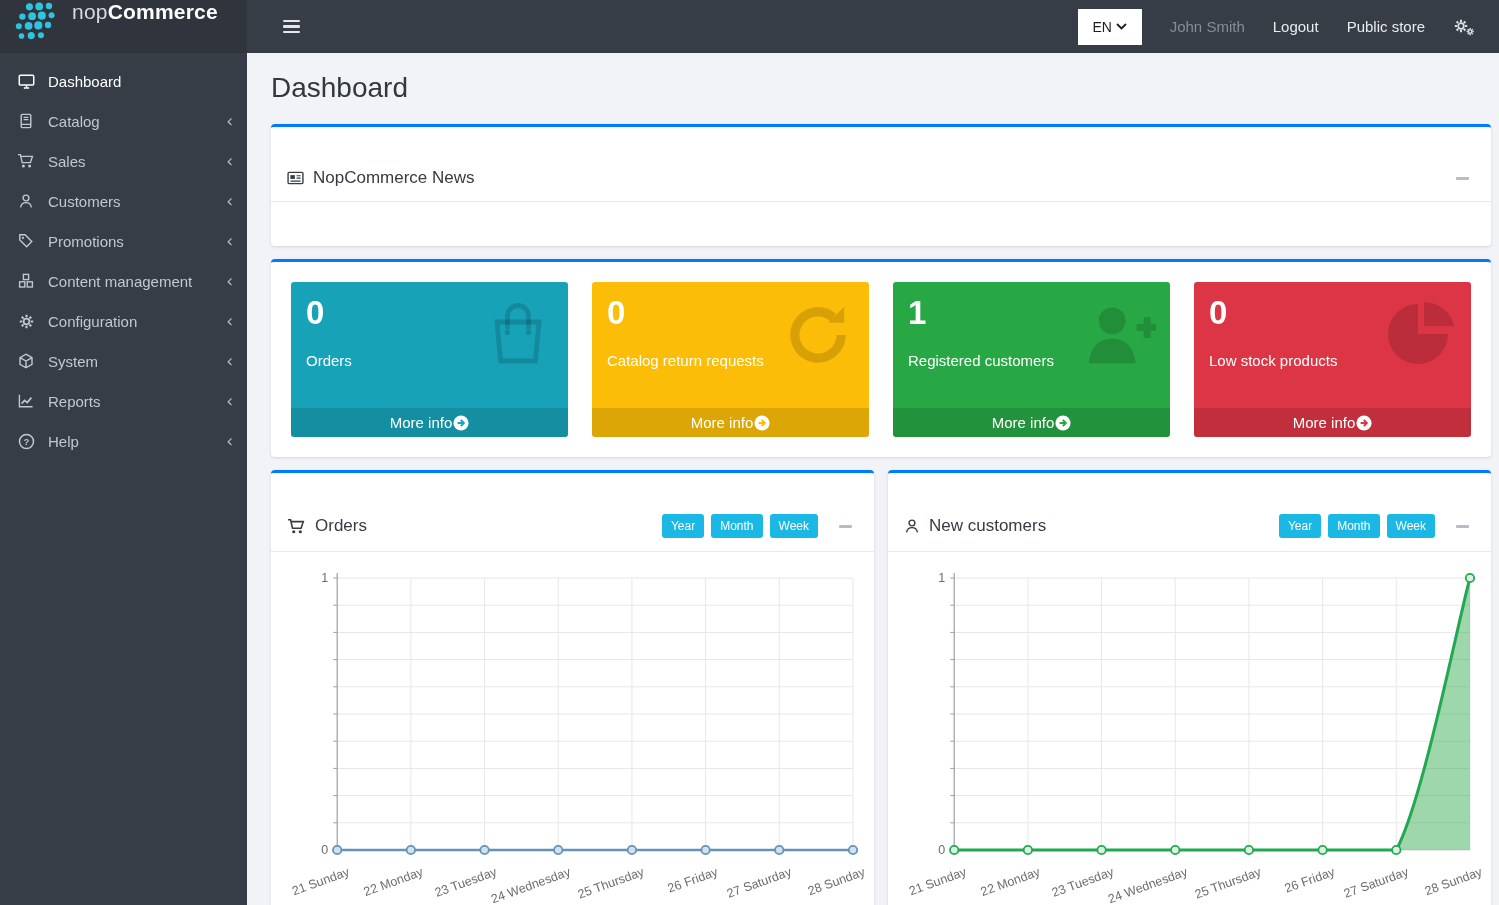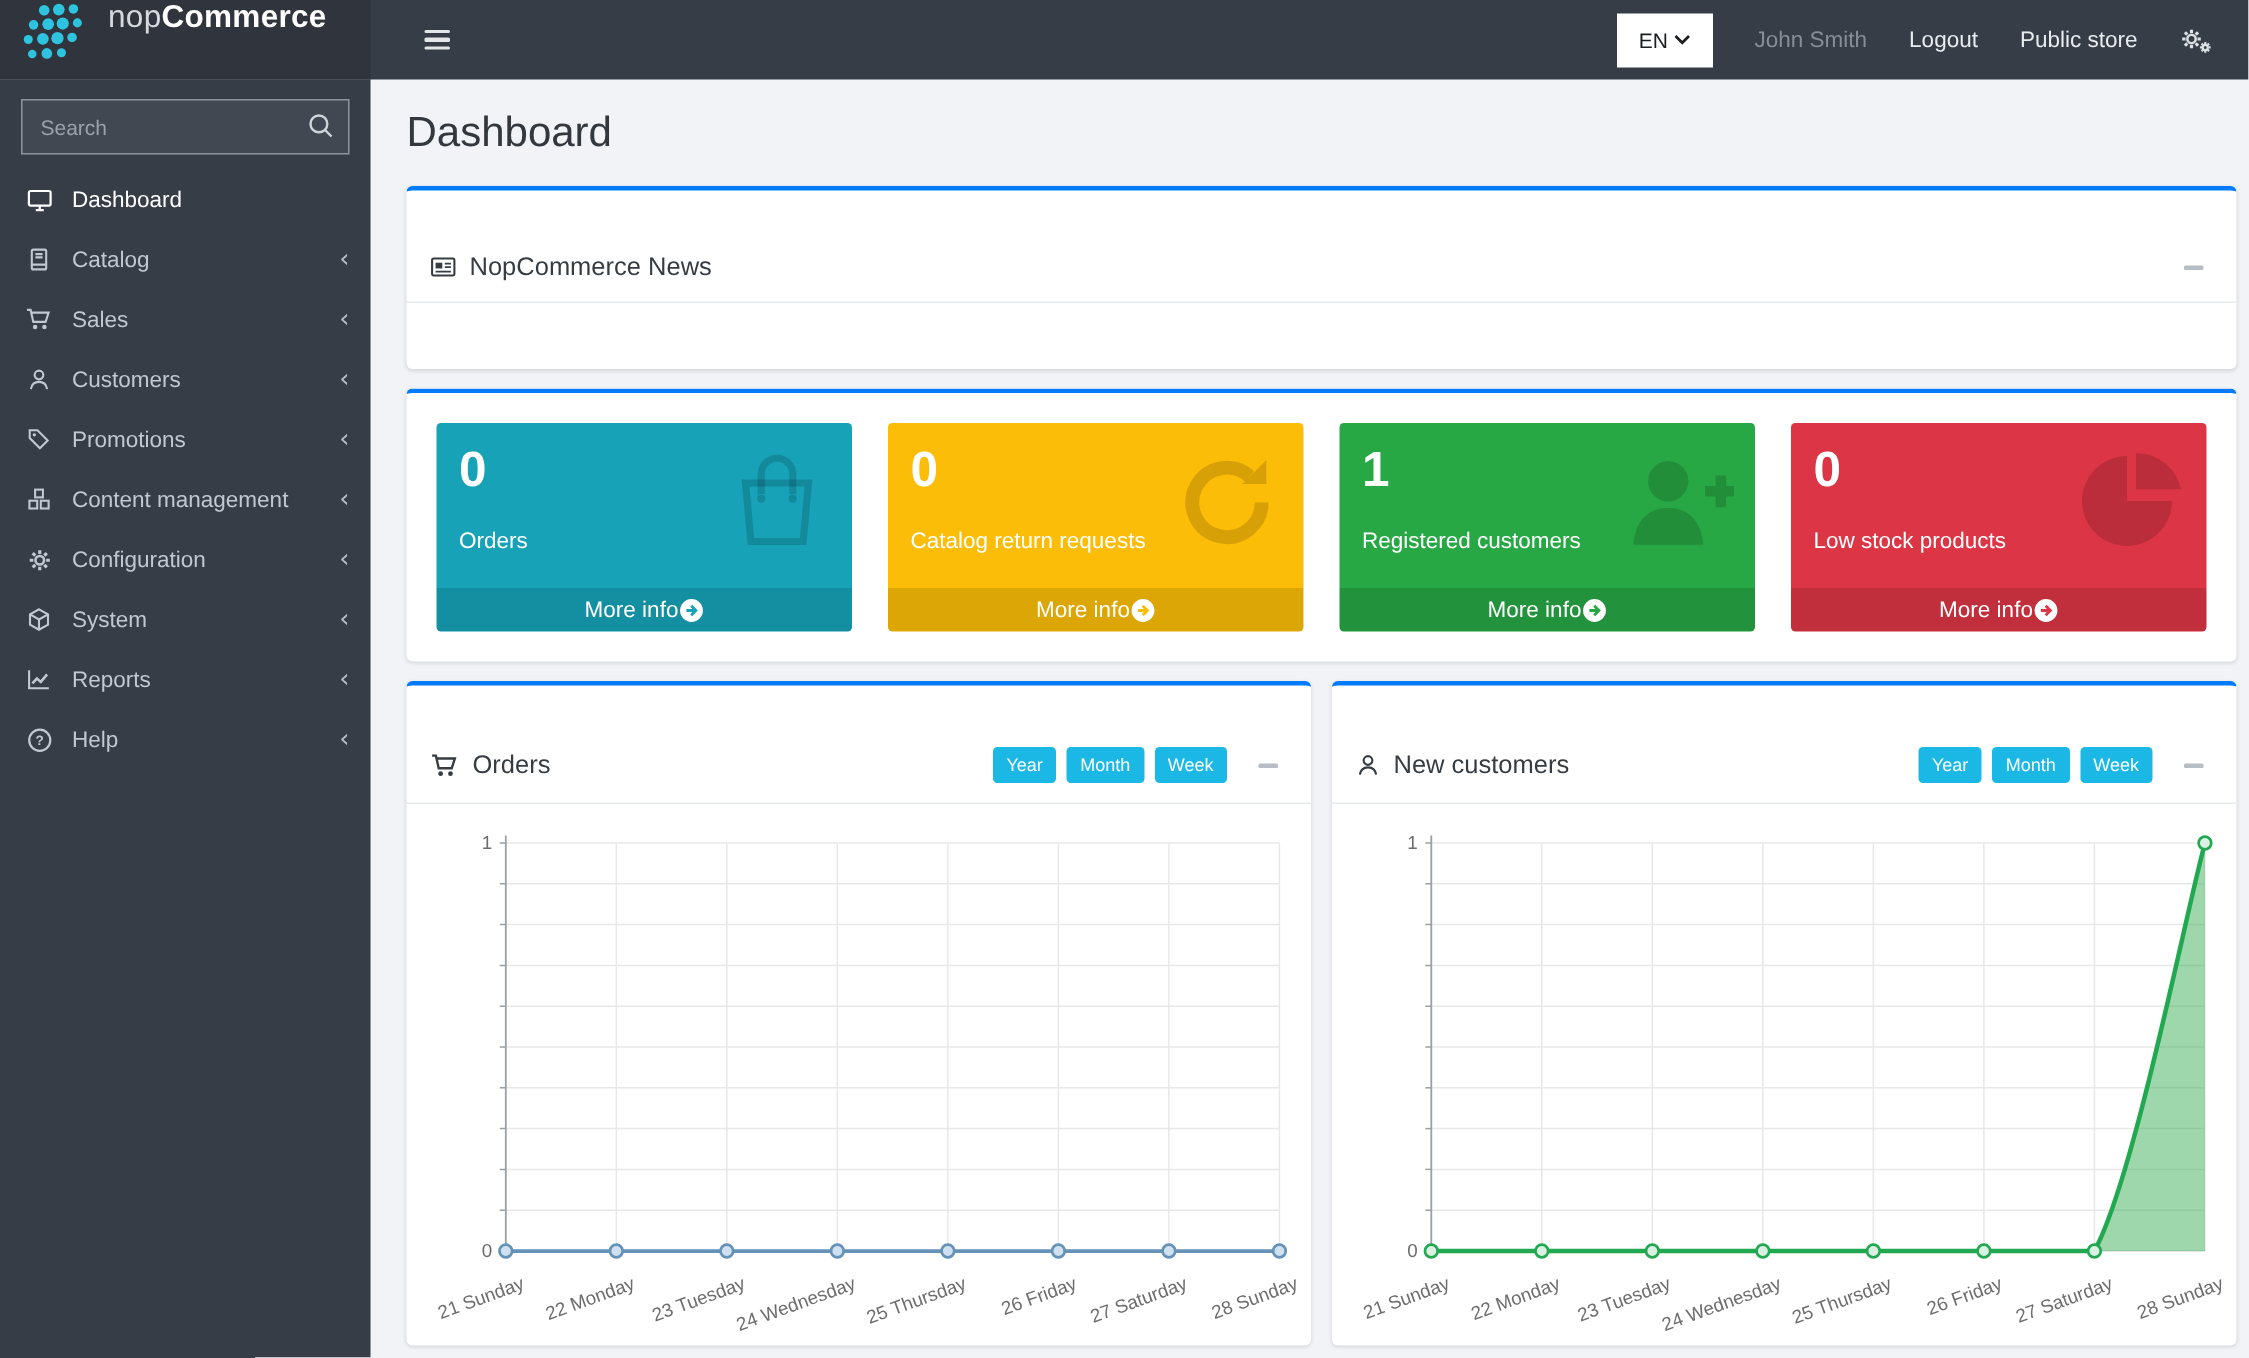--- a/index.html
+++ b/index.html
@@ -50,21 +50,21 @@
   .tool-btn { border:none; background:var(--btn-cyan,#1bb8e6); color:#fff; font-size:12px; padding:5px 9px; border-radius:3px; cursor:pointer; font-family:"Liberation Sans",sans-serif; }
 
   .news-body { min-height:44px; }
 
   .stats-body { padding:20px; display:flex; gap:24px; }
   .small-box { flex:1 1 0; background:var(--c); border-radius:3px; color:#fff; position:relative; overflow:hidden; }
   .sb-inner { padding:13px 15px 6px 15px; min-height:110px; }
   .sb-value { font-size:33px; font-weight:700; line-height:1.1; }
   .sb-label { font-size:15px; margin-top:21px; }
   .sb-icon { position:absolute; top:16px; right:14px; color:rgba(0,0,0,0.15); }
-  .sb-footer { position:relative; display:flex; align-items:center; justify-content:center; gap:1px; background:rgba(0,0,0,0.12); padding:6px 0; font-size:15px; color:#fff; text-decoration:none; cursor:pointer; }
+  .sb-footer { position:relative; display:flex; align-items:center; justify-content:center; gap:1px; background:rgba(0,0,0,0.12); padding:6px 0; font-size:15px; color:#fff; text-decoration:none; cursor:pointer;margin-top:16px; }
   .sb-footer svg { color:var(--c); }
 
   .charts-row { display:flex; gap:14px; }
   .chart-card { flex:1 1 0; margin-bottom:0; }
   .chart-body { padding:10px 8px 4px 8px; }
   .chart-svg { display:block; width:100%; height:347px; }
   .tick { font-size:12.5px; fill:#6d6d6d; font-family:"Liberation Sans",sans-serif; }
 </style>
 </head>
 <body>
@@ -117,29 +117,20 @@
         <circle cx="17.2" cy="14.6" r="1.7" stroke-width="1.4"></circle>
         <g stroke-width="1.5">
           <path d="M19.4 14.6 L20.8 14.6 M17.2 16.9 L17.2 18.2 M15 14.6 L13.6 14.6 M17.2 12.3 L17.2 11 M18.8 16.2 L19.7 17.1 M15.6 16.2 L14.7 17.1 M15.6 13 L14.7 12.1 M18.8 13 L19.7 12.1"></path>
         </g>
       </svg>
     </div>
   </div>
 </header>
 
 <aside class="sidebar">
-  <div class="search-wrap">
-    <input class="search-input" type="text" placeholder="Search" style="">
-    <button class="search-btn">
-      <svg width="20" height="20" viewBox="0 0 20 20">
-          <circle cx="8.6" cy="8.6" r="5.6" stroke="#cfd4d9" stroke-width="1.6" fill="none"></circle>
-          <path d="M12.8 12.8 L17 17" stroke="#cfd4d9" stroke-width="1.6"></path>
-        </svg>
-    </button>
-  </div>
   <ul class="nav-menu">
     <li>
         <a class="nav-item active">
       <span class="nav-ic">
             <svg width="17" height="17" viewBox="0 0 16 16">
               <rect x="1.2" y="2.2" width="13.6" height="9.2" rx="1"></rect>
               <path d="M5.5 14.2 H10.5 M8 11.4 V14.2"></path>
             </svg>
           </span>
       <span class="nav-label">Dashboard</span>

